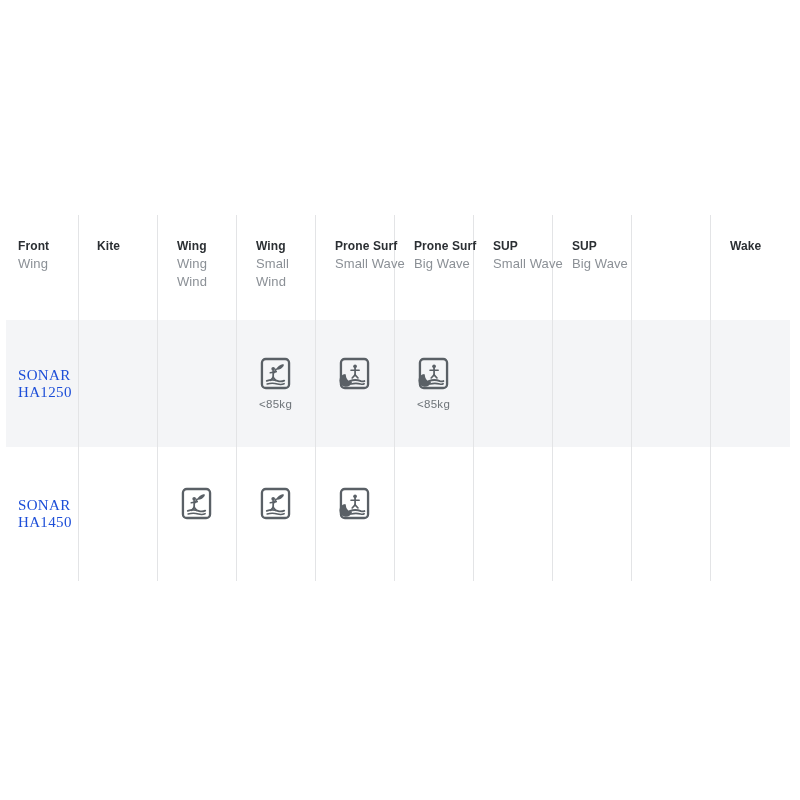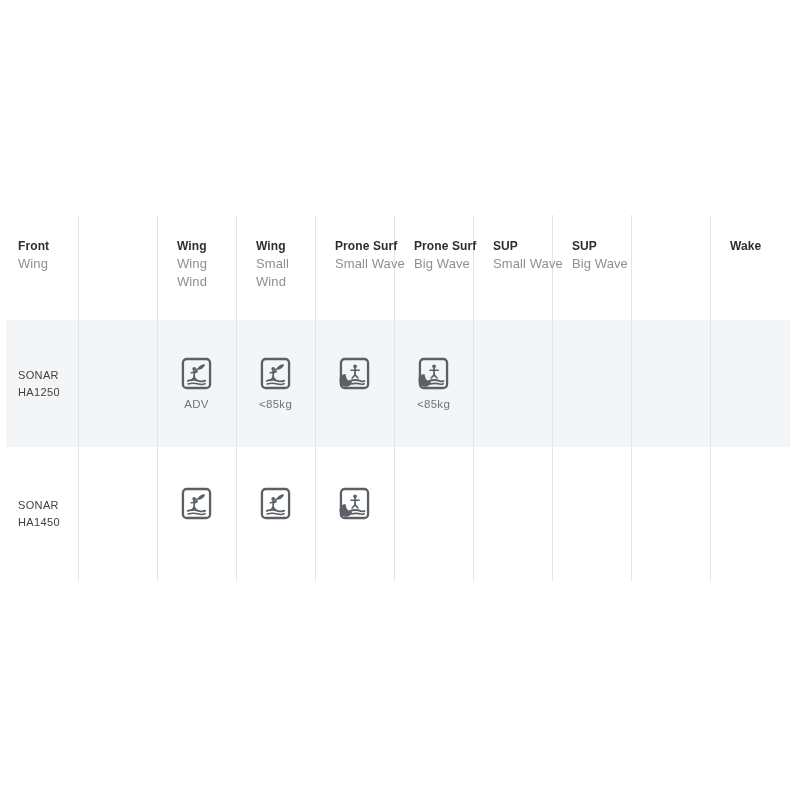--- a/index.html
+++ b/index.html
@@ -110,25 +110,26 @@
     white-space: nowrap;
   }
   .hdr-line2:empty { display: none; }
 
   
   .row-label {
     position: absolute;
     left: 18px;
     top: 50%;
     transform: translateY(-50%);
-    font-size: 11px;
-    color: #404040;
+    font-size: 15px;
+    color: #1d4ed8;
     line-height: 17px;
     letter-spacing: 0.35px;
     white-space: nowrap;
+    font-family: Liberation Serif, serif;
   }
 
   
   .cell-inner {
     position: absolute;
     left: 0;
     top: 0;
     width: 100%;
     height: 100%;
     display: flex;
@@ -182,20 +183,23 @@
         <div class="col-divider" style="left: 631px;"></div>
         <div class="col-divider" style="left: 710px;"></div>
       </div>
 
     <div class="grid">
       <div class="hdr-row" id="hdr-row">
           <div class="cell hdr-cell c0" style="left: 0px; width: 78px;">
             <div class="hdr-line1">Front</div>
             <div class="hdr-line2">Wing</div>
           </div>
+          <div class="cell hdr-cell c1" style="left: 78px; width: 79px;">
+            <div class="hdr-line1">Kite</div>
+          </div>
           <div class="cell hdr-cell c2" style="left: 157px; width: 79px;">
             <div class="hdr-line1">Wing</div>
             <div class="hdr-line2">Wing</div>
             <div class="hdr-line2">Wind</div>
           </div>
           <div class="cell hdr-cell c3" style="left: 236px; width: 79px;">
             <div class="hdr-line1">Wing</div>
             <div class="hdr-line2">Small</div>
             <div class="hdr-line2">Wind</div>
           </div>
@@ -220,39 +224,20 @@
           </div>
         </div>
       <div class="data-row r0" id="data-row-0">
           <div class="cell" style="left: 0px; width: 78px;">
             <div class="row-label">
               <div>SONAR</div>
               <div>HA1250</div>
             </div>
           </div>
           <div class="cell" style="left: 78px; width: 79px;"></div>
-          <div class="cell" style="left: 157px; width: 79px;">
-            <div class="cell-inner has-sub">
-              <div class="icon-slot sport-icon">
-                <svg viewBox="0 0 32 34" width="31" height="33" xmlns="http://www.w3.org/2000/svg">
-                  <rect x="2" y="2" width="28" height="30" rx="4" ry="4" fill="none" stroke="#5a6066" stroke-width="2.4"></rect>
-                  <path d="M24.2 7.2 C20.4 7.9 17.6 10.2 16.4 13.0 C19.4 13.6 23.0 11.8 24.6 9.0 Z" fill="#5a6066"></path>
-                  <path d="M16.6 12.6 L14.6 16.2" stroke="#5a6066" stroke-width="1.7" stroke-linecap="round"></path>
-                  <circle cx="13.6" cy="12.2" r="1.9" fill="#5a6066"></circle>
-                  <path d="M13.6 14.2 L13.6 21.0" stroke="#5a6066" stroke-width="1.8" stroke-linecap="round"></path>
-                  <path d="M10.6 16.3 L16.8 15.1" stroke="#5a6066" stroke-width="1.6" stroke-linecap="round"></path>
-                  <path d="M13.6 21.0 L11.0 24.0" stroke="#5a6066" stroke-width="1.7" stroke-linecap="round"></path>
-                  <path d="M13.6 21.0 L16.2 24.0" stroke="#5a6066" stroke-width="1.7" stroke-linecap="round"></path>
-                  <path d="M7.0 24.6 C10.5 23.4 14.5 23.4 18.0 24.6 C20.4 25.4 22.8 25.4 25.0 24.4" fill="none" stroke="#5a6066" stroke-width="1.9" stroke-linecap="round"></path>
-                  <path d="M7.4 27.8 C10.8 26.8 14.6 26.8 18.0 27.8 C20.4 28.5 22.8 28.4 24.9 27.5" fill="none" stroke="#5a6066" stroke-width="1.6" stroke-linecap="round"></path>
-                </svg>
-              </div>
-              <div class="sub-label">ADV</div>
-            </div>
-          </div>
           <div class="cell" style="left: 236px; width: 79px;">
             <div class="cell-inner has-sub">
               <div class="icon-slot sport-icon">
                 <svg viewBox="0 0 32 34" width="31" height="33" xmlns="http://www.w3.org/2000/svg">
                   <rect x="2" y="2" width="28" height="30" rx="4" ry="4" fill="none" stroke="#5a6066" stroke-width="2.4"></rect>
                   <path d="M24.2 7.2 C20.4 7.9 17.6 10.2 16.4 13.0 C19.4 13.6 23.0 11.8 24.6 9.0 Z" fill="#5a6066"></path>
                   <path d="M16.6 12.6 L14.6 16.2" stroke="#5a6066" stroke-width="1.7" stroke-linecap="round"></path>
                   <circle cx="13.6" cy="12.2" r="1.9" fill="#5a6066"></circle>
                   <path d="M13.6 14.2 L13.6 21.0" stroke="#5a6066" stroke-width="1.8" stroke-linecap="round"></path>
                   <path d="M10.6 16.3 L16.8 15.1" stroke="#5a6066" stroke-width="1.6" stroke-linecap="round"></path>

